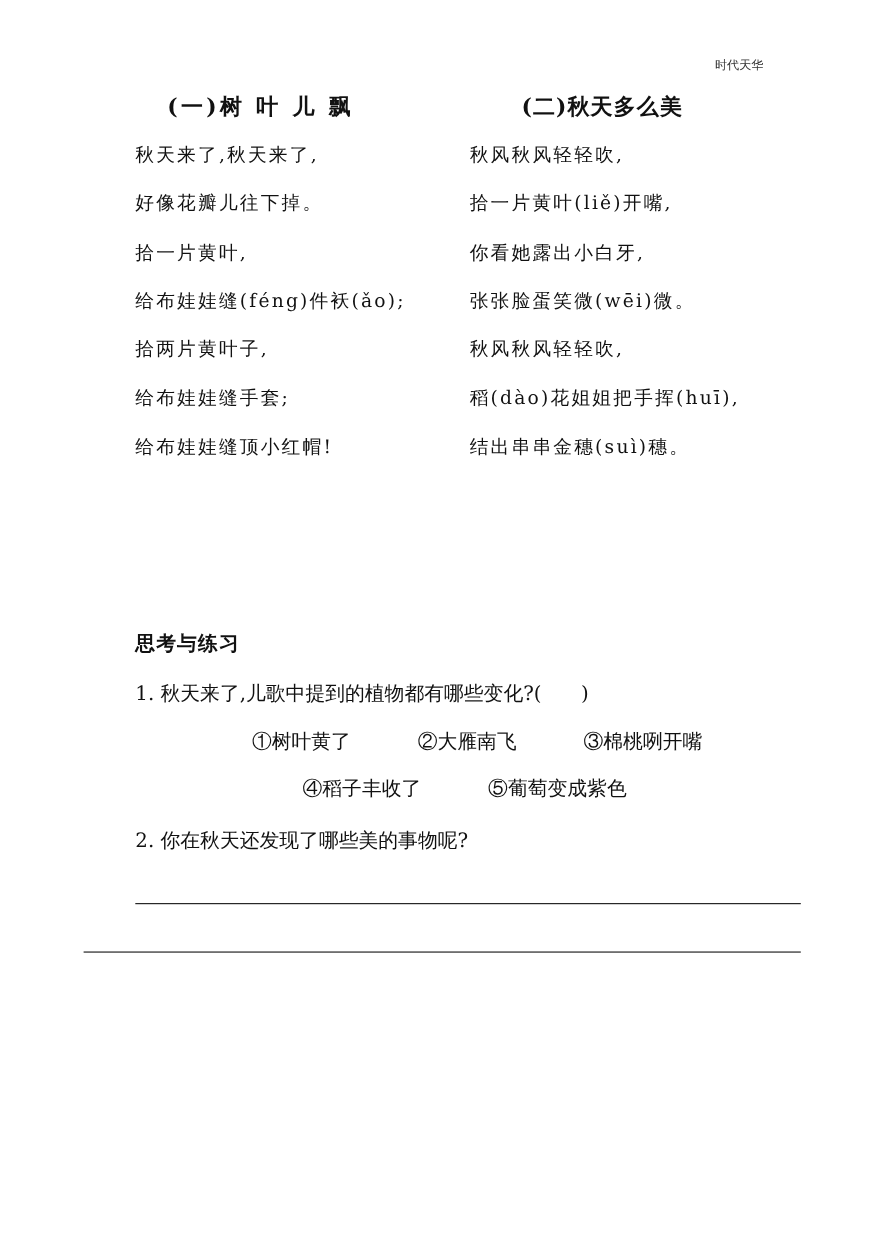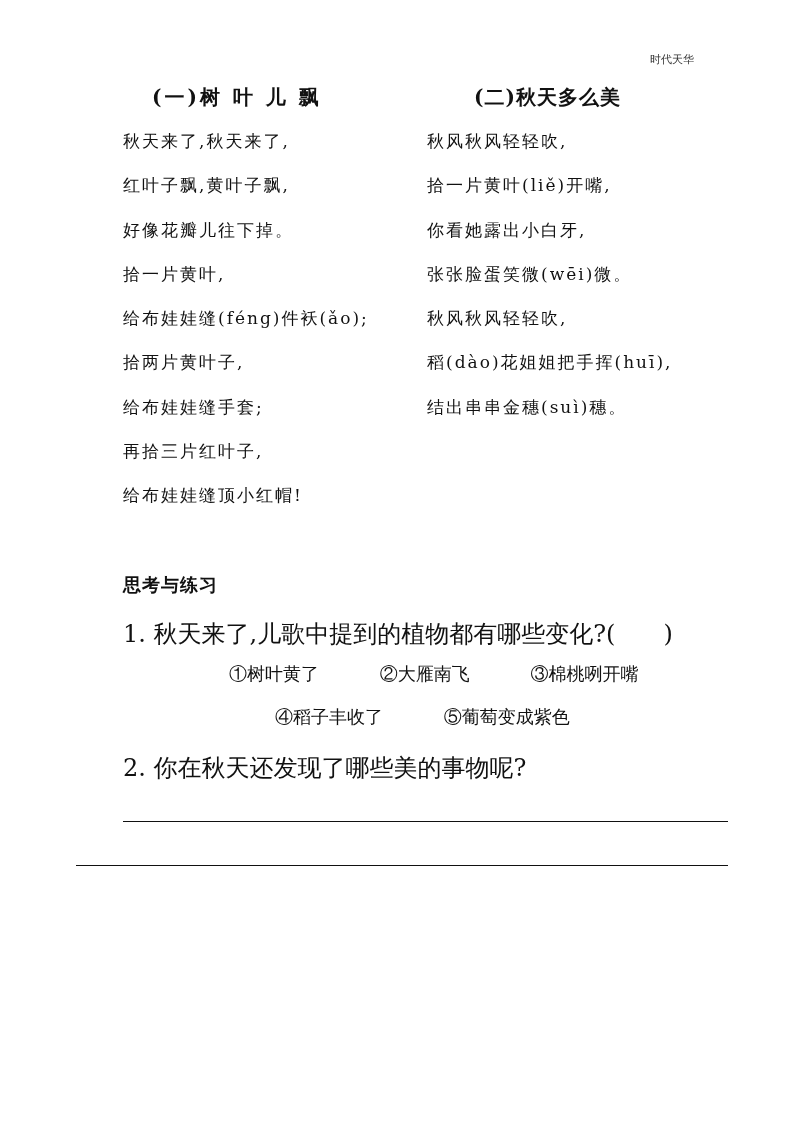--- a/index.html
+++ b/index.html
@@ -24,21 +24,21 @@
     .poem-col.right { left: 427px; }
     .poem-line {
       height: 44.3px; line-height: 28px; font-size: 17px; white-space: nowrap;
       letter-spacing: 2px;
     }
     .section-title {
       position: absolute; left: 123px; top: 573px; font-size: 18px; font-weight: bold;
       font-family: "DejaVu Sans", "Liberation Sans", sans-serif; letter-spacing: 1px;
     }
     .question {
-      position: absolute; left: 123px; font-size: 24px; white-space: nowrap;
+      position: absolute; left: 123px; font-size: 18px; white-space: nowrap;
     }
     .q1 { top: 618px; }
     .q2 { top: 752px; }
     .options-row {
       position: absolute; font-size: 18px; white-space: nowrap;
     }
     .opt-row-1 { left: 192px; top: 662px; }
     .opt-row-2 { left: 238px; top: 705px; }
     .option { margin-right: 18px; margin-left: 37px; }
     .answer-line { position: absolute; height: 0; border-top: 1.3px solid #111; }
@@ -48,27 +48,25 @@
 </head>
 <body>
 
 <div class="watermark">时代天华</div>
 
 <div class="poem-title left">(一)树 叶 儿 飘</div>
 <div class="poem-title right">(二)秋天多么美</div>
 
 <div class="poem-col left">
   <div class="poem-line">秋天来了,秋天来了,</div>
-  <div class="poem-line">红叶子飘,黄叶子飘,</div>
   <div class="poem-line">好像花瓣儿往下掉。</div>
   <div class="poem-line">拾一片黄叶,</div>
   <div class="poem-line">给布娃娃缝(féng)件袄(ǎo);</div>
   <div class="poem-line">拾两片黄叶子,</div>
   <div class="poem-line">给布娃娃缝手套;</div>
-  <div class="poem-line">再拾三片红叶子,</div>
   <div class="poem-line">给布娃娃缝顶小红帽!</div>
 </div>
 
 <div class="poem-col right">
   <div class="poem-line">秋风秋风轻轻吹,</div>
   <div class="poem-line">拾一片黄叶(liě)开嘴,</div>
   <div class="poem-line">你看她露出小白牙,</div>
   <div class="poem-line">张张脸蛋笑微(wēi)微。</div>
   <div class="poem-line">秋风秋风轻轻吹,</div>
   <div class="poem-line">稻(dào)花姐姐把手挥(huī),</div>

